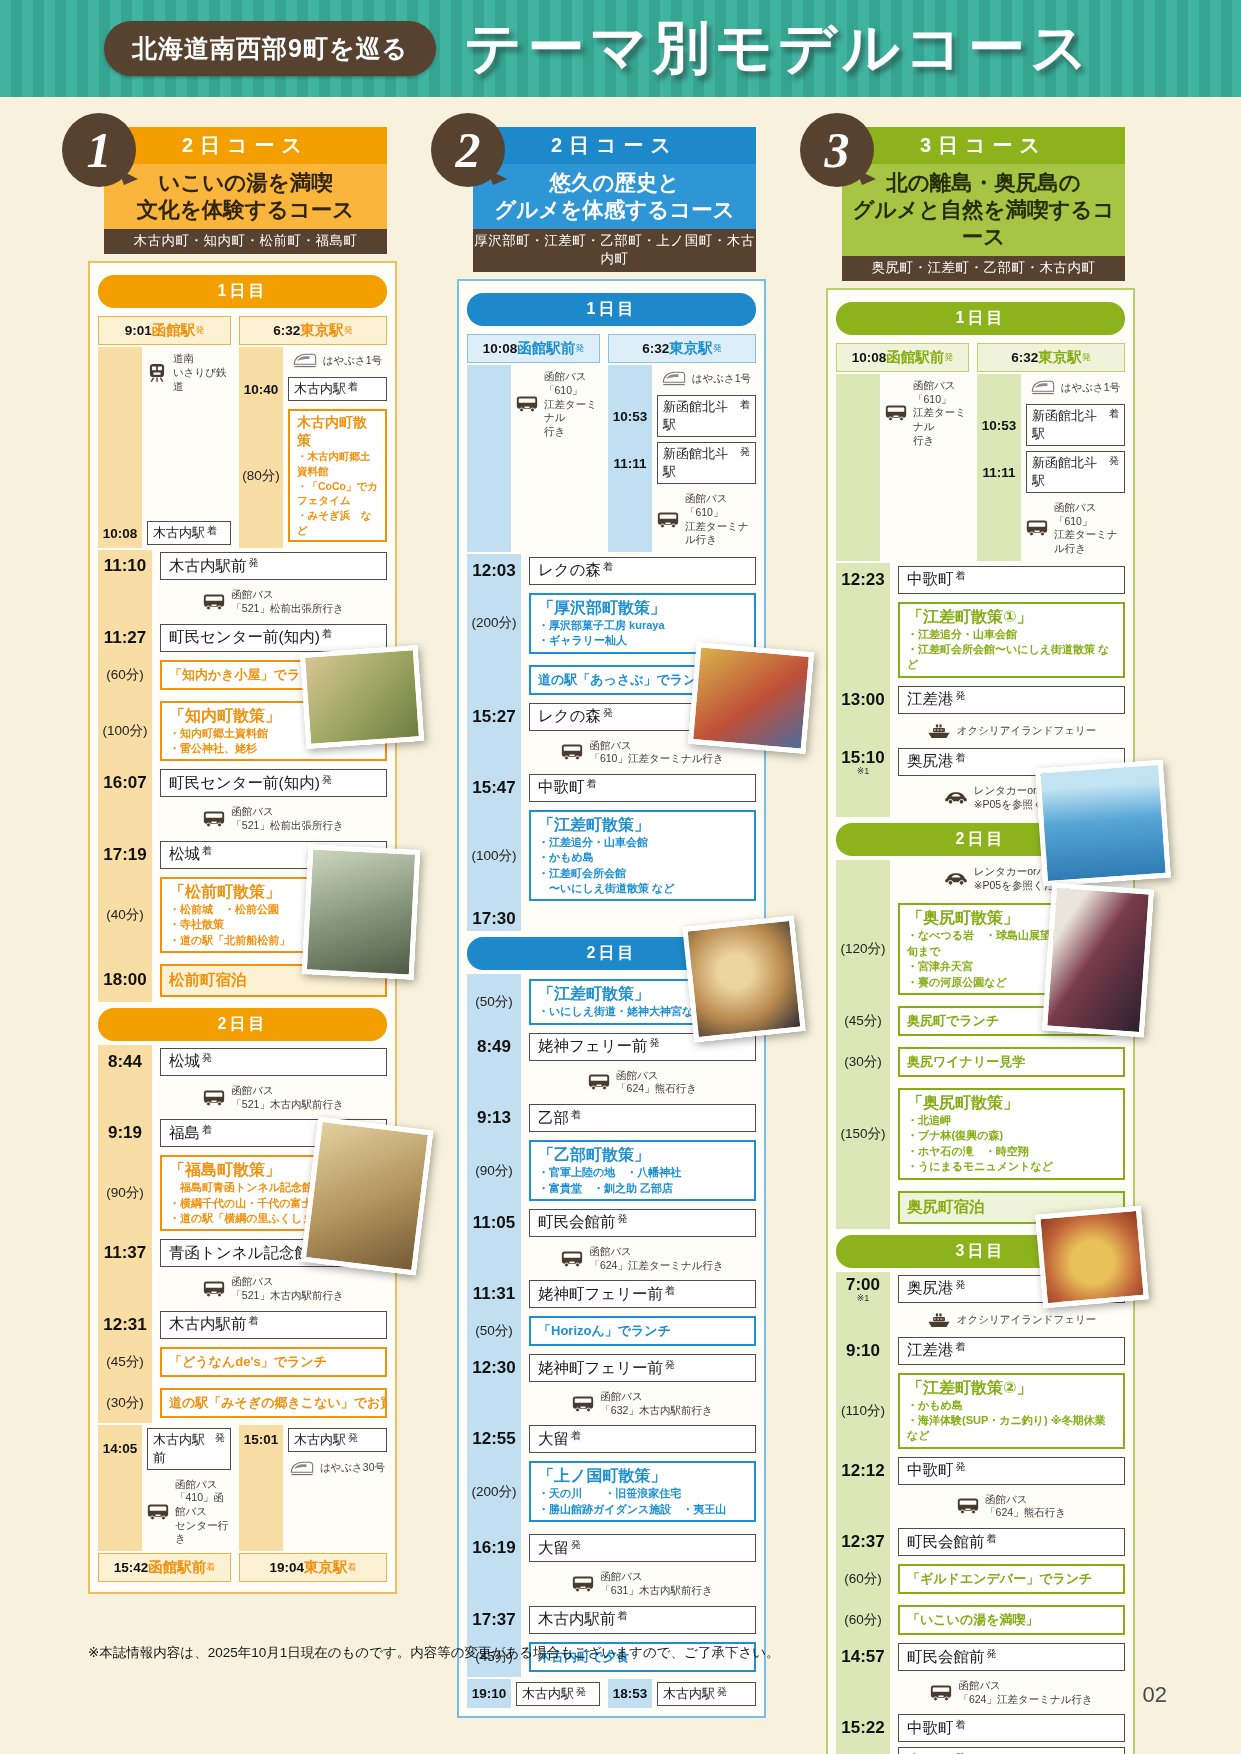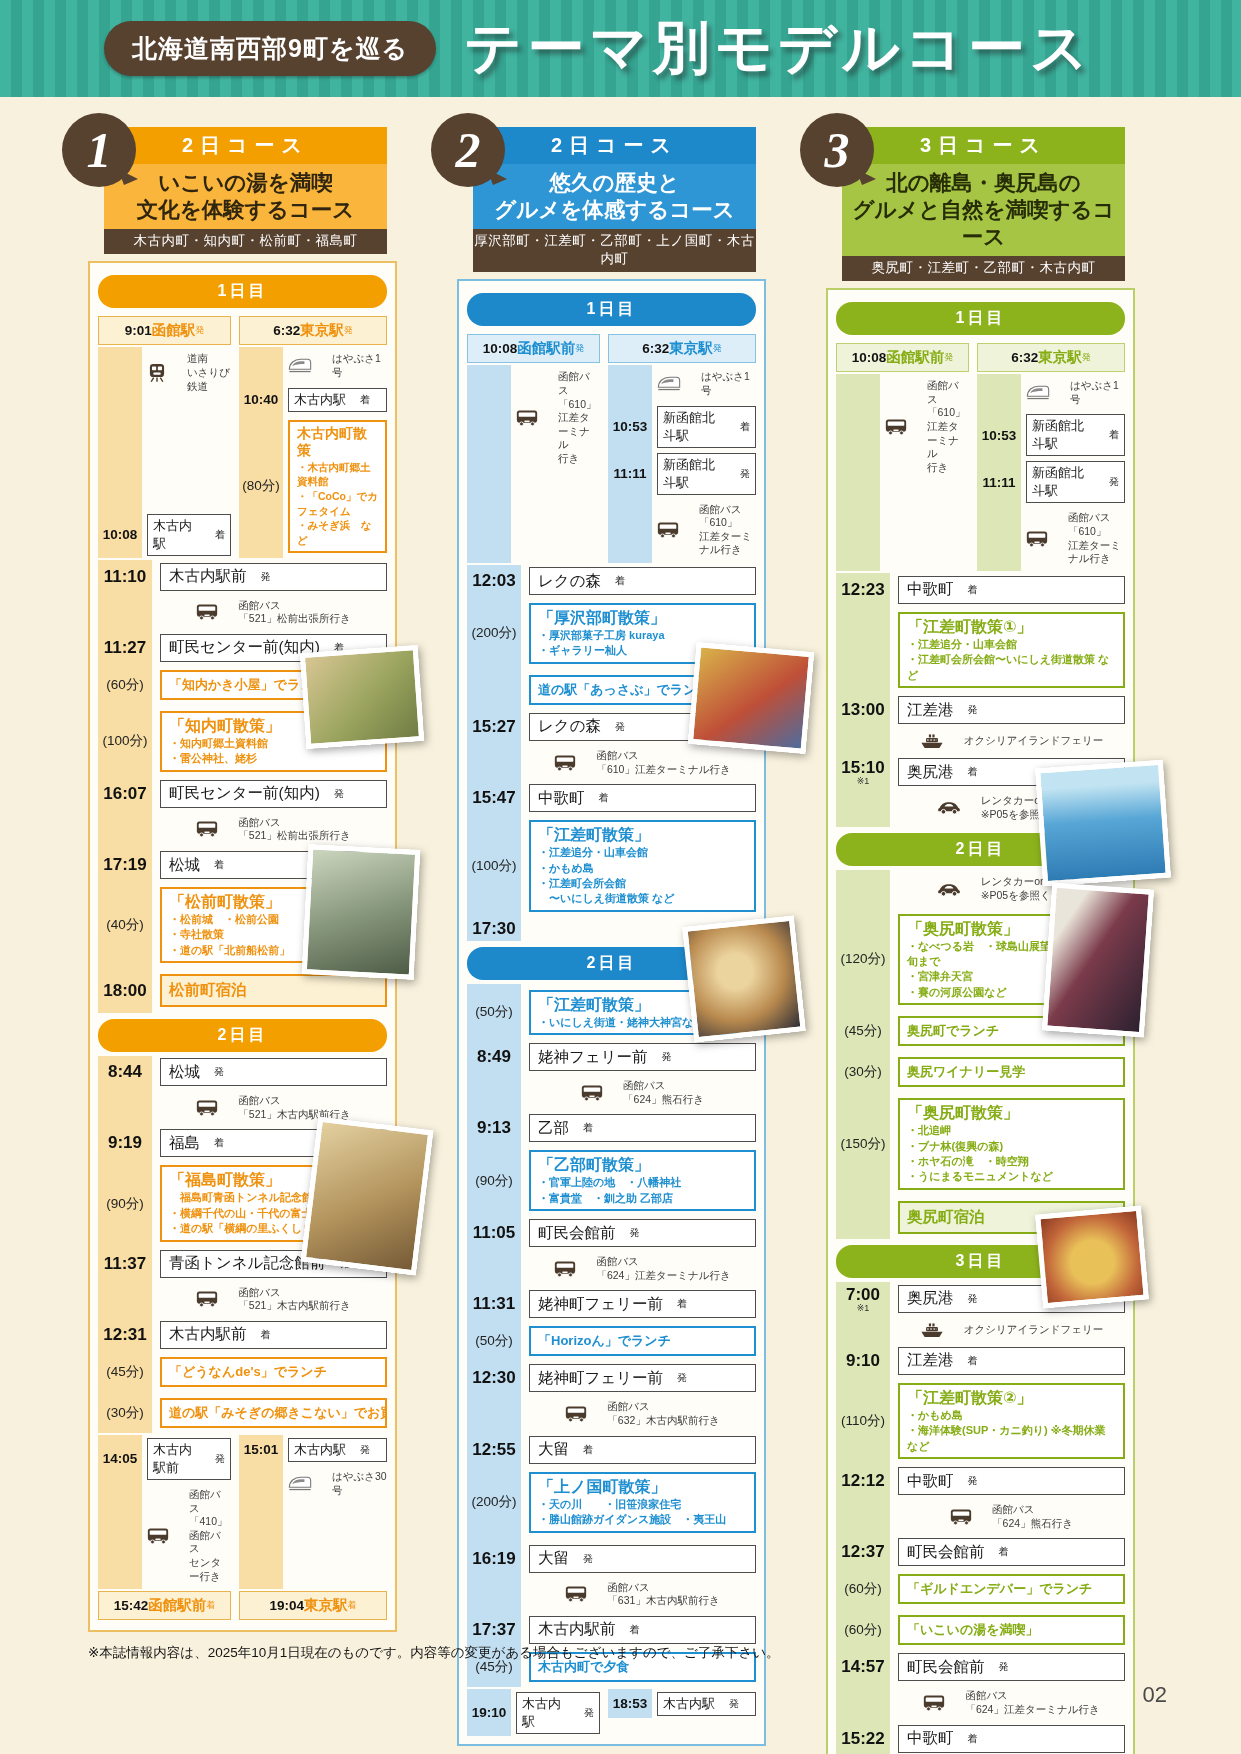--- a/index.html
+++ b/index.html
@@ -34,24 +34,24 @@
   .daybar{background:var(--bar);border-radius:16px;color:#fff;text-align:center;font-weight:bold;
           font-size:16px;letter-spacing:3px;padding:6px 0;margin:6px 0 4px}
   .row{display:grid;grid-template-columns:54px 1fr;column-gap:8px}
   .tcell{background:var(--band);display:flex;flex-direction:column;justify-content:center;align-items:center;
          text-align:center;padding:2px 1px}
   .time{font-size:17px;font-weight:bold;color:#111}
   .tnote{font-size:9px;color:#333;margin-top:-2px}
   .dur{font-size:13.5px;color:#222}
   .rcell{padding:2.5px 0;display:flex;flex-direction:column;justify-content:center;min-width:0}
   .stbox{border:1.5px solid #4d4d4d;background:#fff;padding:2.5px 8px;width:100%;
-         display:flex;align-items:center;gap:14px}
+         display:flex;align-items:flex-start;gap:2px}
   .stname{font-size:15.5px;color:#1b1b1b}
   .suffix{font-size:10px;color:#1b1b1b}
-  .transport{display:flex;align-items:center;justify-content:center;gap:20px;padding:3px 0}
+  .transport{display:flex;align-items:center;justify-content:center;gap:6px;padding:3px 0}
   .ticon{display:flex;align-items:center}
   .tlines{text-align:left}
   .tline{font-size:10.5px;color:#3c3c3c;line-height:1.3}
   .actbox{border:2px solid var(--accent);background:#fff;padding:3px 7px;margin:3px 0}
   .act-title{color:var(--accent);font-weight:bold;font-size:16px;line-height:1.25}
   .act-item{color:var(--accent);font-weight:bold;font-size:11px;line-height:1.4}
   .banbox{border:2px solid var(--accent);background:#fff;color:var(--accent);font-weight:bold;
           font-size:13px;padding:4px 7px;margin:3px 0;white-space:nowrap;overflow:hidden}
   .staybox{border:2px solid var(--accent);background:var(--tint);color:var(--accent);font-weight:bold;
            font-size:15.5px;padding:4px 7px;margin:3px 0}

